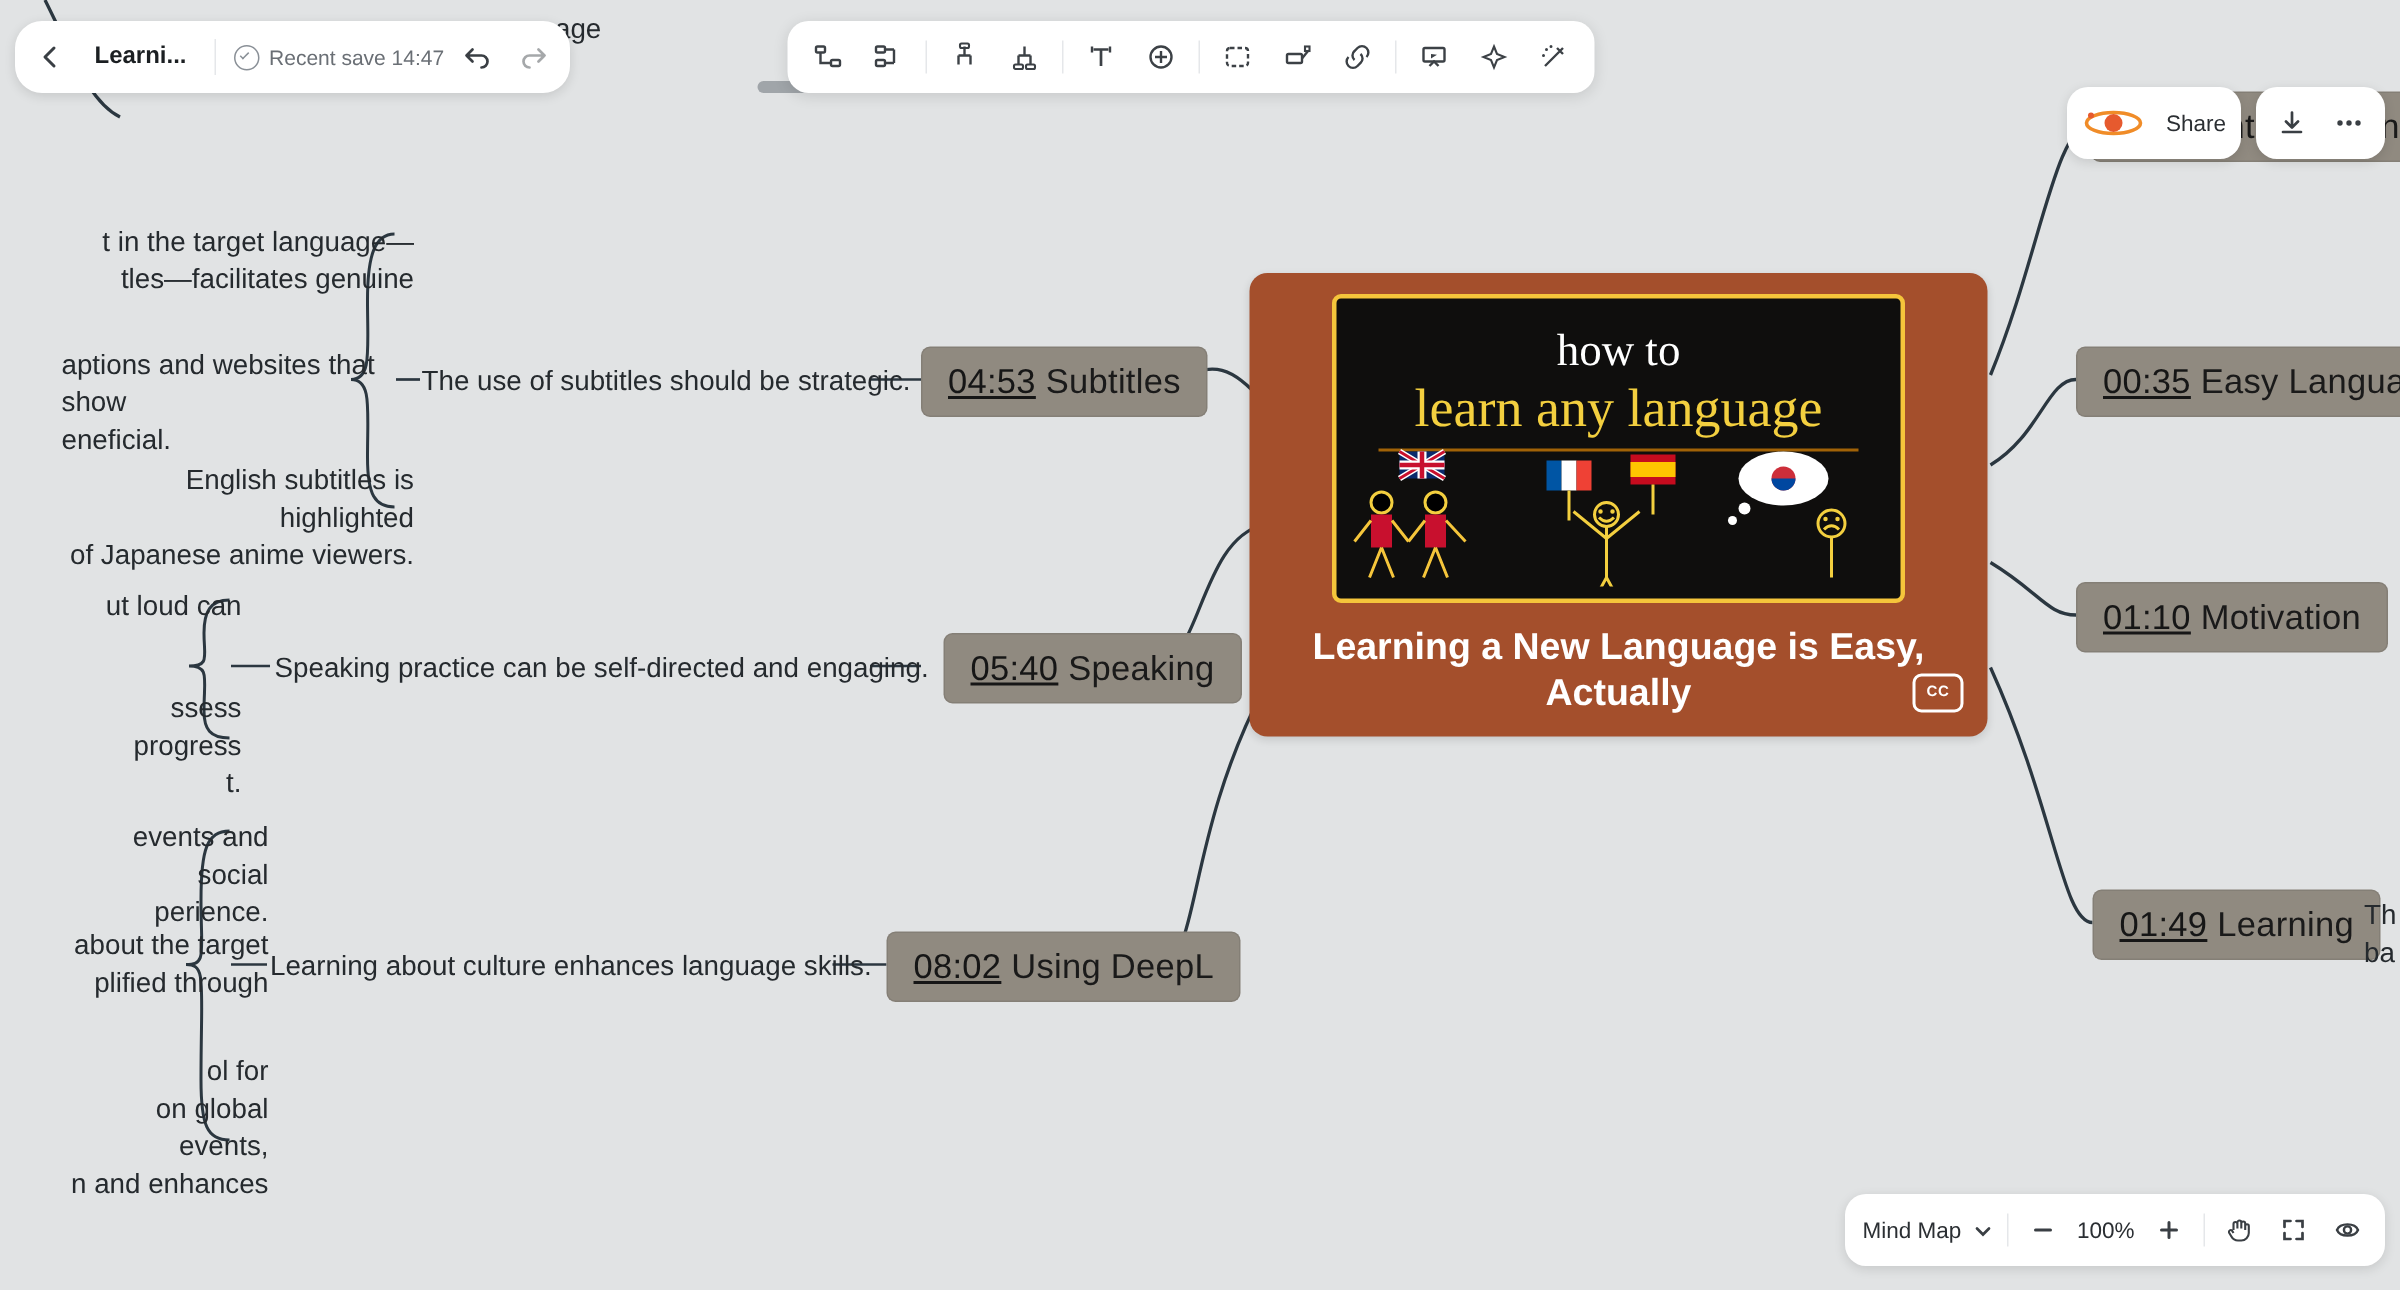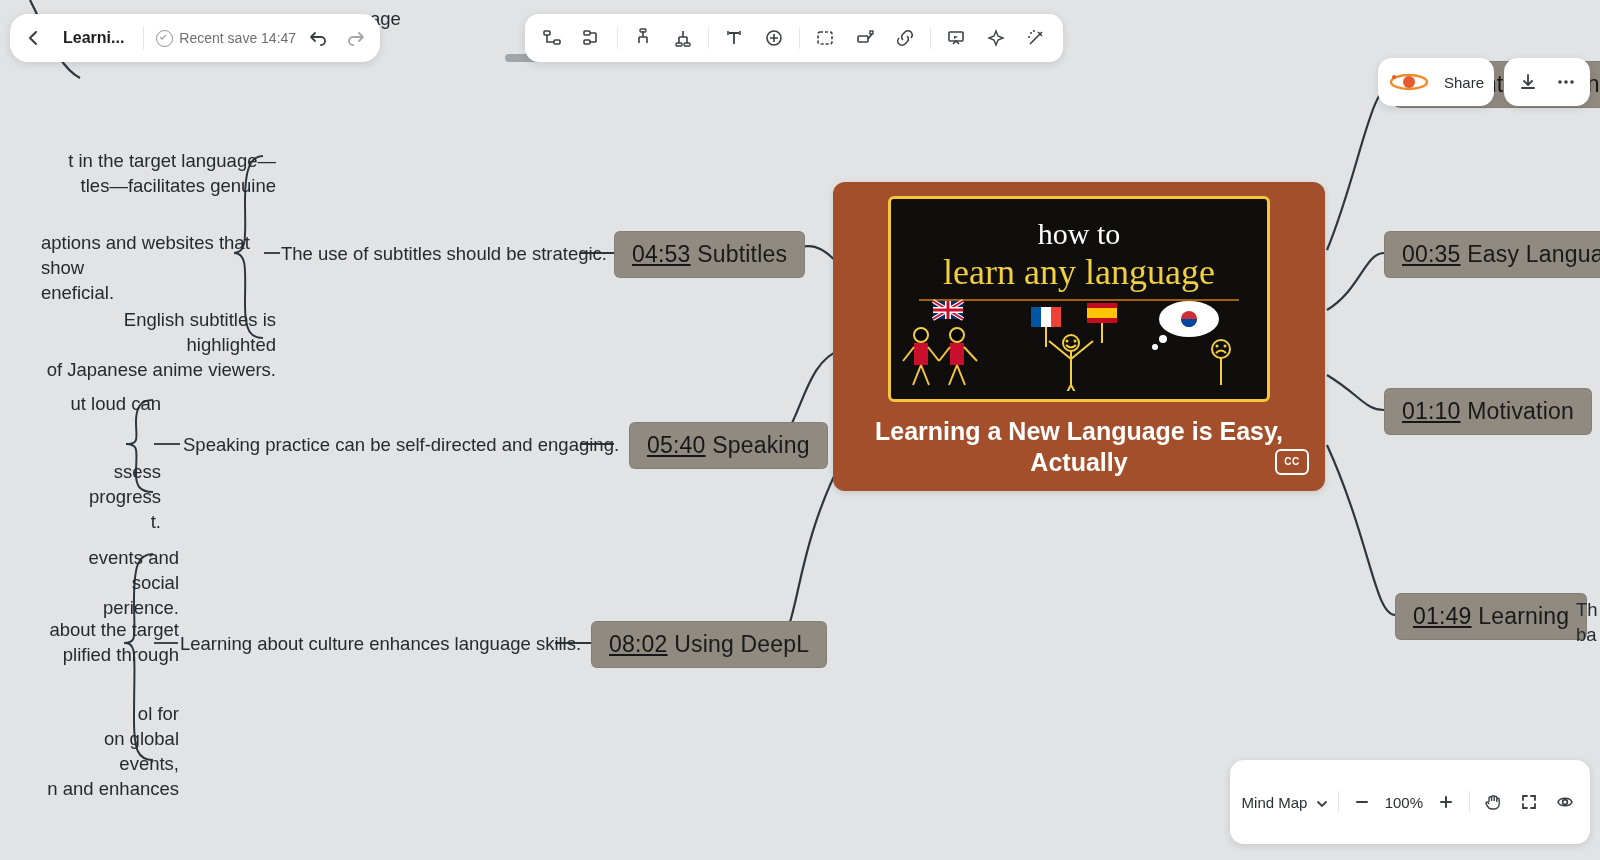--- a/index.html
+++ b/index.html
@@ -109,21 +109,21 @@
   .right-cluster{position:absolute;top:14px;right:10px;display:flex;gap:10px;}
   .rc-pill{background:var(--panel);border-radius:14px;box-shadow:0 2px 8px var(--shadow);display:flex;align-items:center;padding:6px 10px;height:36px;gap:14px;margin-top:44px;}
   .rc-pill .brand{width:42px;height:22px;}
   .rc-pill .share{font-size:15px;color:#2b2f33;}
   
   .hscroll{position:absolute;left:505px;top:54px;width:248px;height:8px;border-radius:4px;background:#a0a5a9;}
   
   .view-ctl{
     position:absolute;right:10px;bottom:16px;
     background:var(--panel);border-radius:14px;box-shadow:0 2px 8px var(--shadow);
-    display:flex;align-items:center;gap:10px;padding:26px 12px;height:32px;
+    display:flex;align-items:center;gap:10px;padding:8px 12px;height:32px;
   }
   .view-ctl .label{font-size:15px;color:#2b2f33;}
   .view-ctl .vsep{width:1px;height:22px;background:#e5e7ea;}
   .view-ctl .ibtn{width:26px;height:26px;display:flex;align-items:center;justify-content:center;color:#4a4f54;border-radius:6px;}
   svg{display:block;}
   [data-interactable="true"]{cursor:pointer;}
   .fragment-top{position:absolute;left:370px;top:8px;font-size:18.5px;color:#252a2e;}
 </style>
 </head>
 <body>

